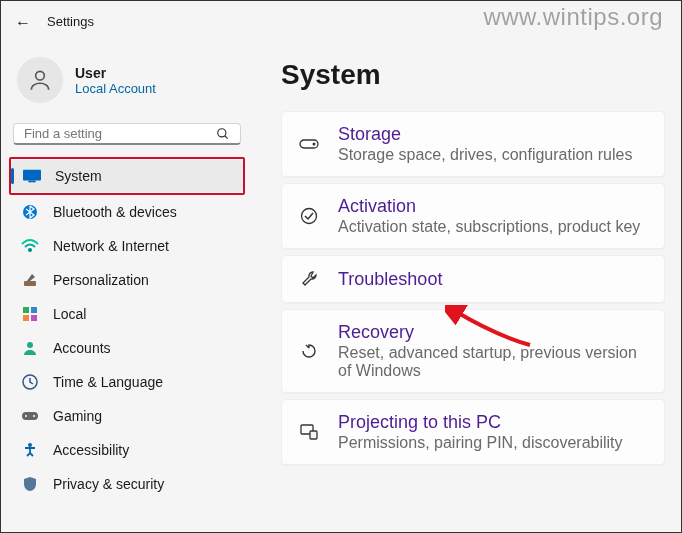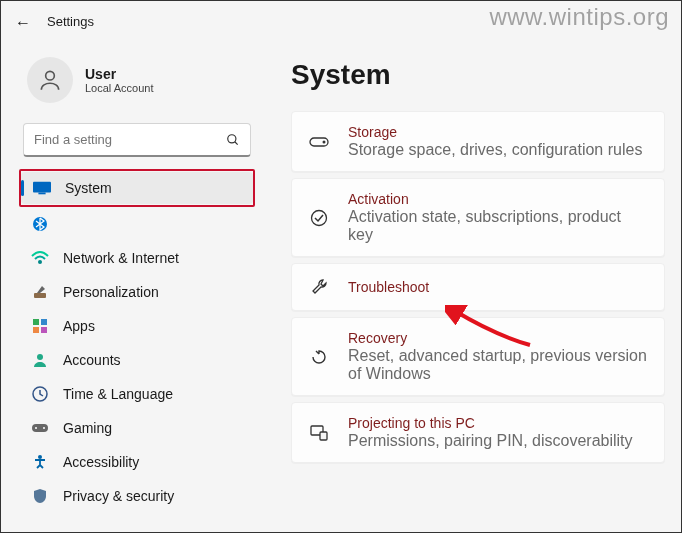--- a/index.html
+++ b/index.html
@@ -24,31 +24,30 @@
   font-size: 16px;
   cursor: pointer;
 }
 .app-title {
   font-size: 13px;
   font-weight: 400;
 }
 .watermark {
   position: absolute;
   top: 2px;
-  right: 12px;
+  right: 18px;
   font-size: 24px;
   font-weight: 400;
   color: rgba(90,90,90,0.55);
   letter-spacing: 0.5px;
   text-shadow: 0 0 2px rgba(255,255,255,0.6);
 }
 .container {
   display: flex;
   height: calc(100% - 40px);
-  margin-left: 10px;
 }
 .sidebar {
   width: 252px;
   padding: 8px 8px 8px 8px;
   overflow-y: auto;
 }
 .user-block {
   display: flex;
   align-items: center;
   gap: 12px;
@@ -58,29 +57,29 @@
   width: 46px;
   height: 46px;
   border-radius: 50%;
   background: #e6e6e6;
   display: flex;
   align-items: center;
   justify-content: center;
 }
 .avatar svg { width: 26px; height: 26px; }
 .user-name { font-size: 14px; font-weight: 600; }
-.user-sub { font-size: 11px; color: #404040; }
+.user-sub { font-size: 13px; color: #0369a1; }
 .search-box {
   display: flex;
   align-items: center;
   background: #fff;
   border: 1px solid #d4d4d4;
   border-radius: 4px;
   padding: 2px 10px;
-  height: 34px;
+  height: 22px;
   margin: 4px 4px 12px 4px;
   border-bottom: 2px solid #888;
   gap: 10px;
 }
 .search-box input {
   border: none;
   outline: none;
   flex: 1;
   font-size: 13px;
   background: transparent;
@@ -146,21 +145,21 @@
   box-shadow: 0 1px 1px rgba(0,0,0,0.03);
 }
 .card-icon {
   width: 22px;
   height: 22px;
   display: flex;
   align-items: center;
   justify-content: center;
   flex-shrink: 0;
 }
-.card-title { font-size: 14px; font-weight: 400; color: #7f1d1d; }
+.card-title { font-size: 18px; font-weight: 400; color: #4c1d95; }
 .card-sub { font-size: 16px; color: #6a6a6a; margin-top: 1px; }
 .arrow {
   position: absolute;
   pointer-events: none;
 }
 svg { display: block; }
 </style>
 </head>
 <body>
 
@@ -208,20 +207,21 @@
         </div>
       </div>
 
       <div class="nav-item">
         <span class="nav-icon">
           <svg width="14" height="18" viewBox="0 0 14 18">
               <circle cx="7" cy="9" r="7" fill="#0078d4"></circle>
               <path d="M7 3v12l4-3-8-6m0 6l8-6-4-3" stroke="#fff" stroke-width="1.2" fill="none"></path>
             </svg>
         </span>
+        <span>Bluetooth &amp; devices</span>
       </div>
 
       <div class="nav-item">
         <span class="nav-icon">
           <svg width="18" height="14" viewBox="0 0 18 14">
               <path d="M1 5 Q9 -3 17 5" stroke="#0c9" stroke-width="2" fill="none"></path>
               <path d="M4 8 Q9 3 14 8" stroke="#0a9" stroke-width="2" fill="none"></path>
               <circle cx="9" cy="11" r="2" fill="#088"></circle>
             </svg>
         </span>
@@ -240,21 +240,21 @@
 
       <div class="nav-item">
         <span class="nav-icon">
           <svg width="16" height="16" viewBox="0 0 16 16">
               <rect x="1" y="1" width="6" height="6" fill="#3a5"></rect>
               <rect x="9" y="1" width="6" height="6" fill="#38c"></rect>
               <rect x="1" y="9" width="6" height="6" fill="#e84"></rect>
               <rect x="9" y="9" width="6" height="6" fill="#b5b"></rect>
             </svg>
         </span>
-        <span>Apps</span>
+        <span>Local</span>
       </div>
 
       <div class="nav-item">
         <span class="nav-icon">
           <svg width="16" height="16" viewBox="0 0 16 16">
               <circle cx="8" cy="5" r="3" fill="#2a8"></circle>
               <path d="M2 15c0-3 3-5 6-5s6 2 6 5" fill="#2a8"></path>
             </svg>
         </span>
         <span>Accounts</span>

